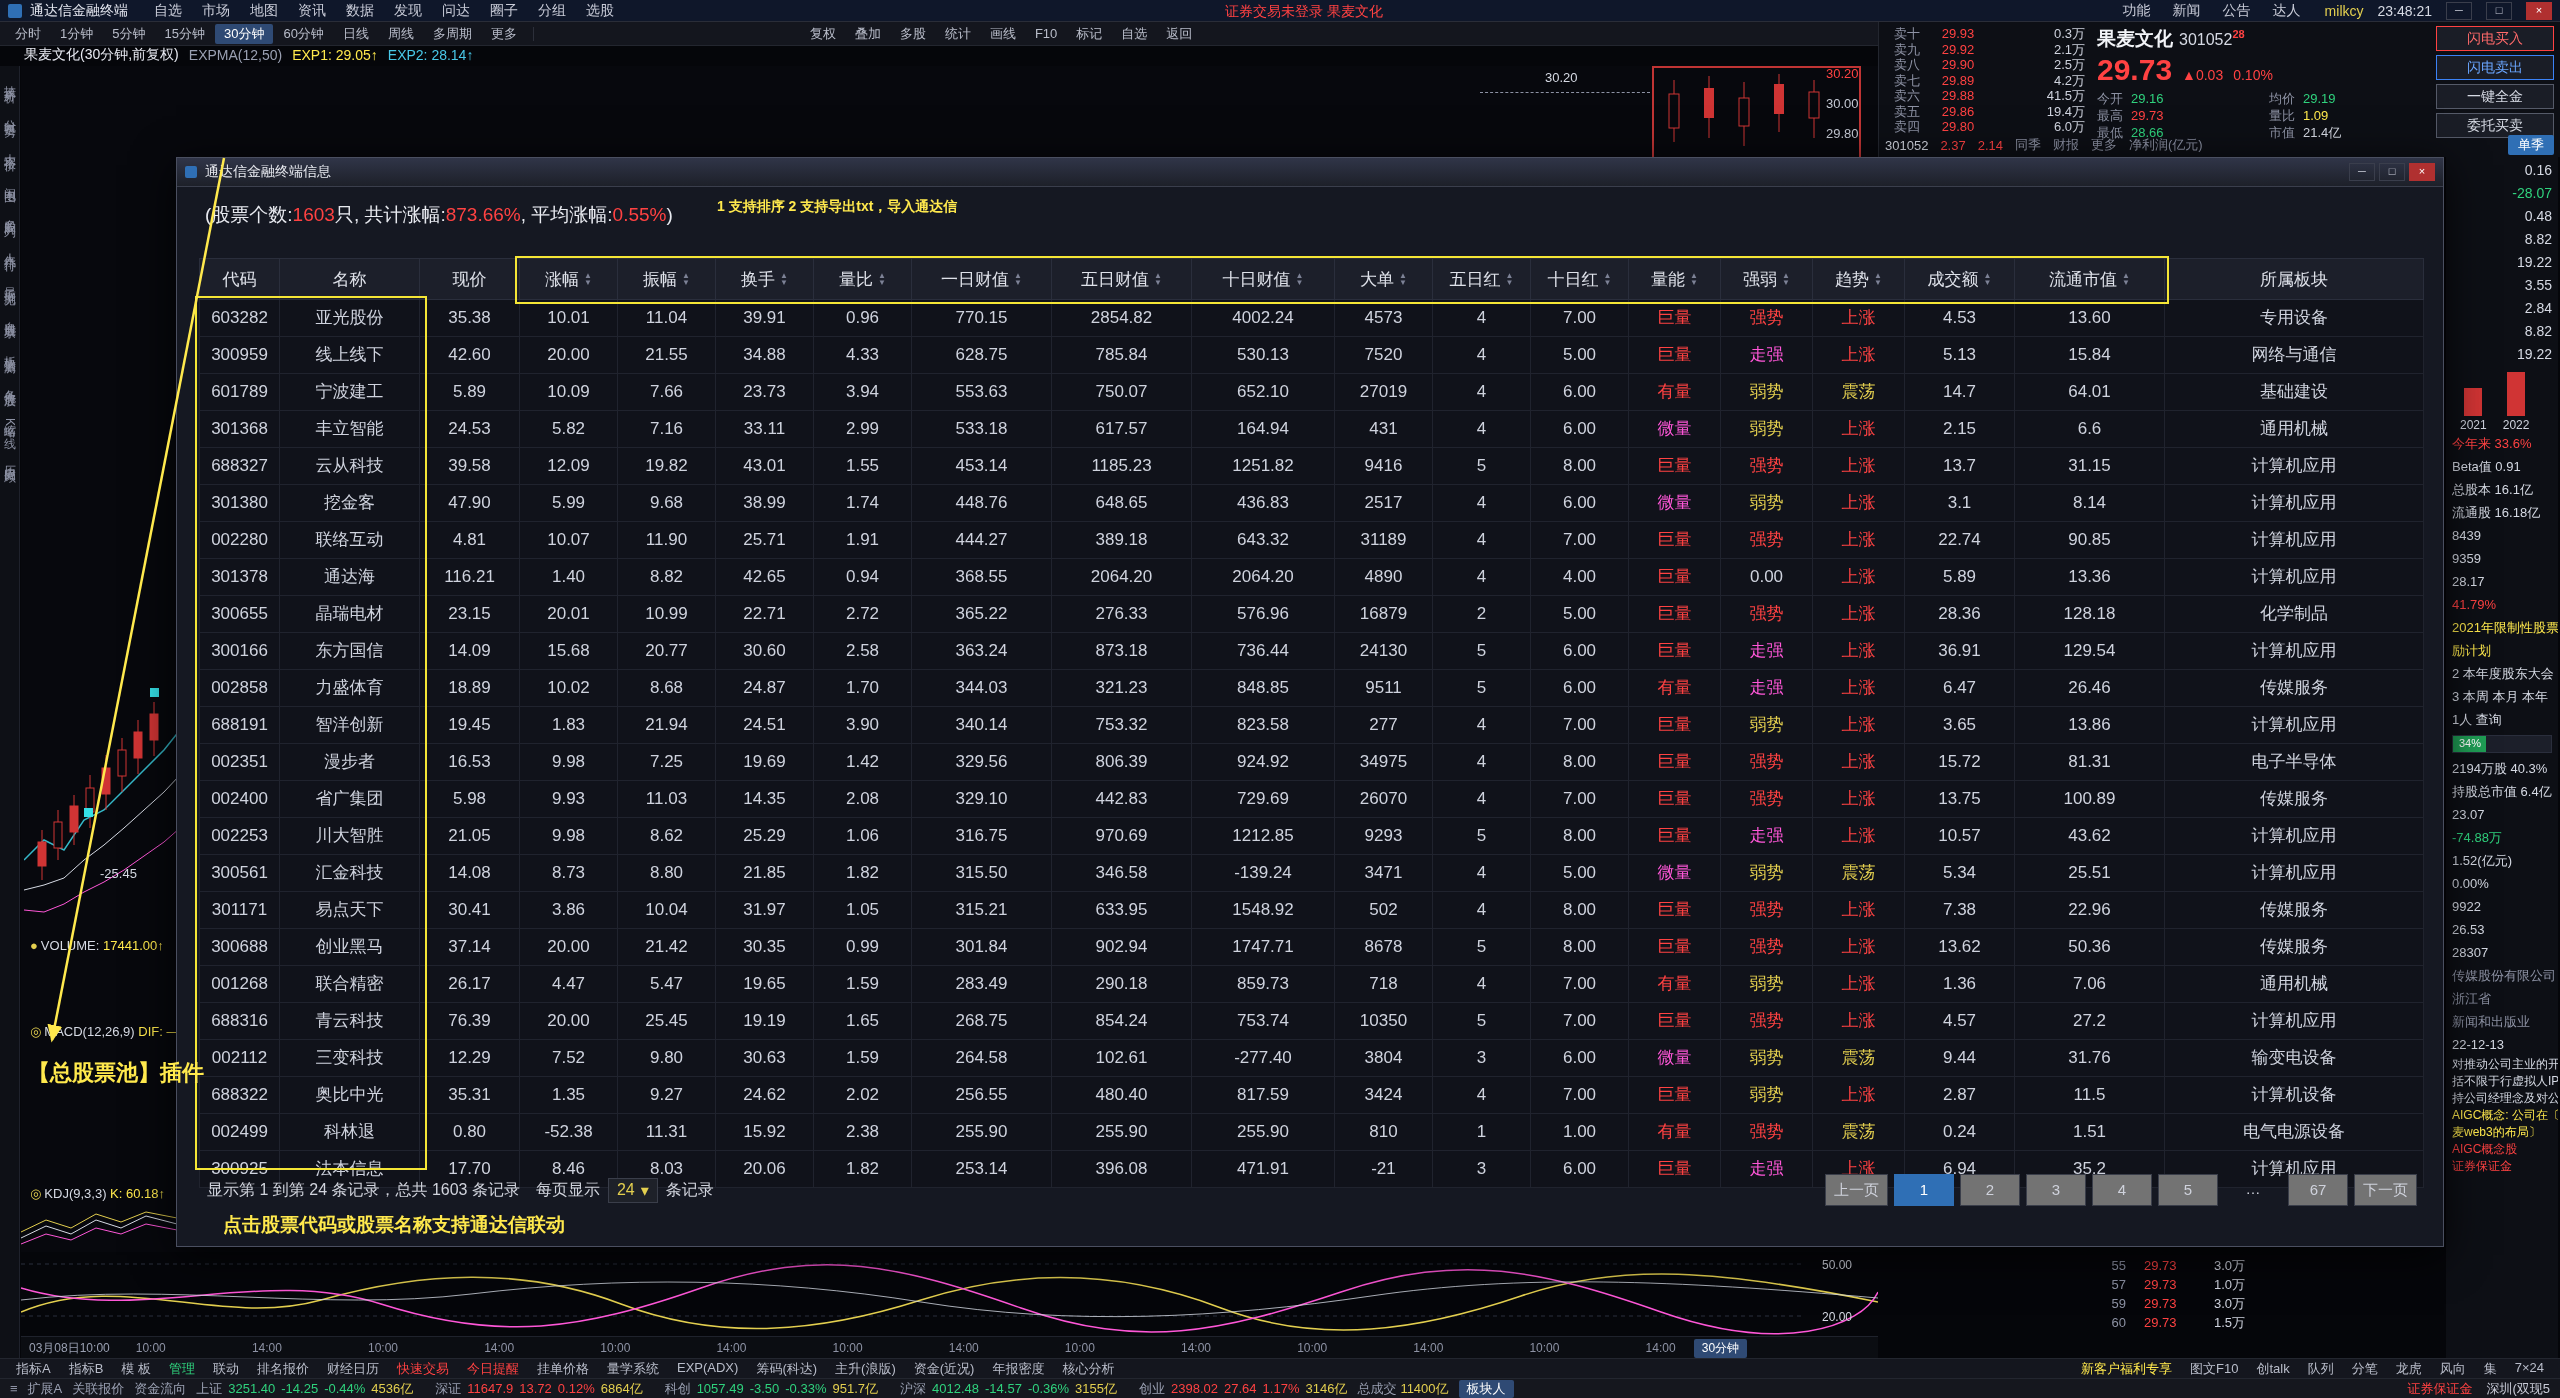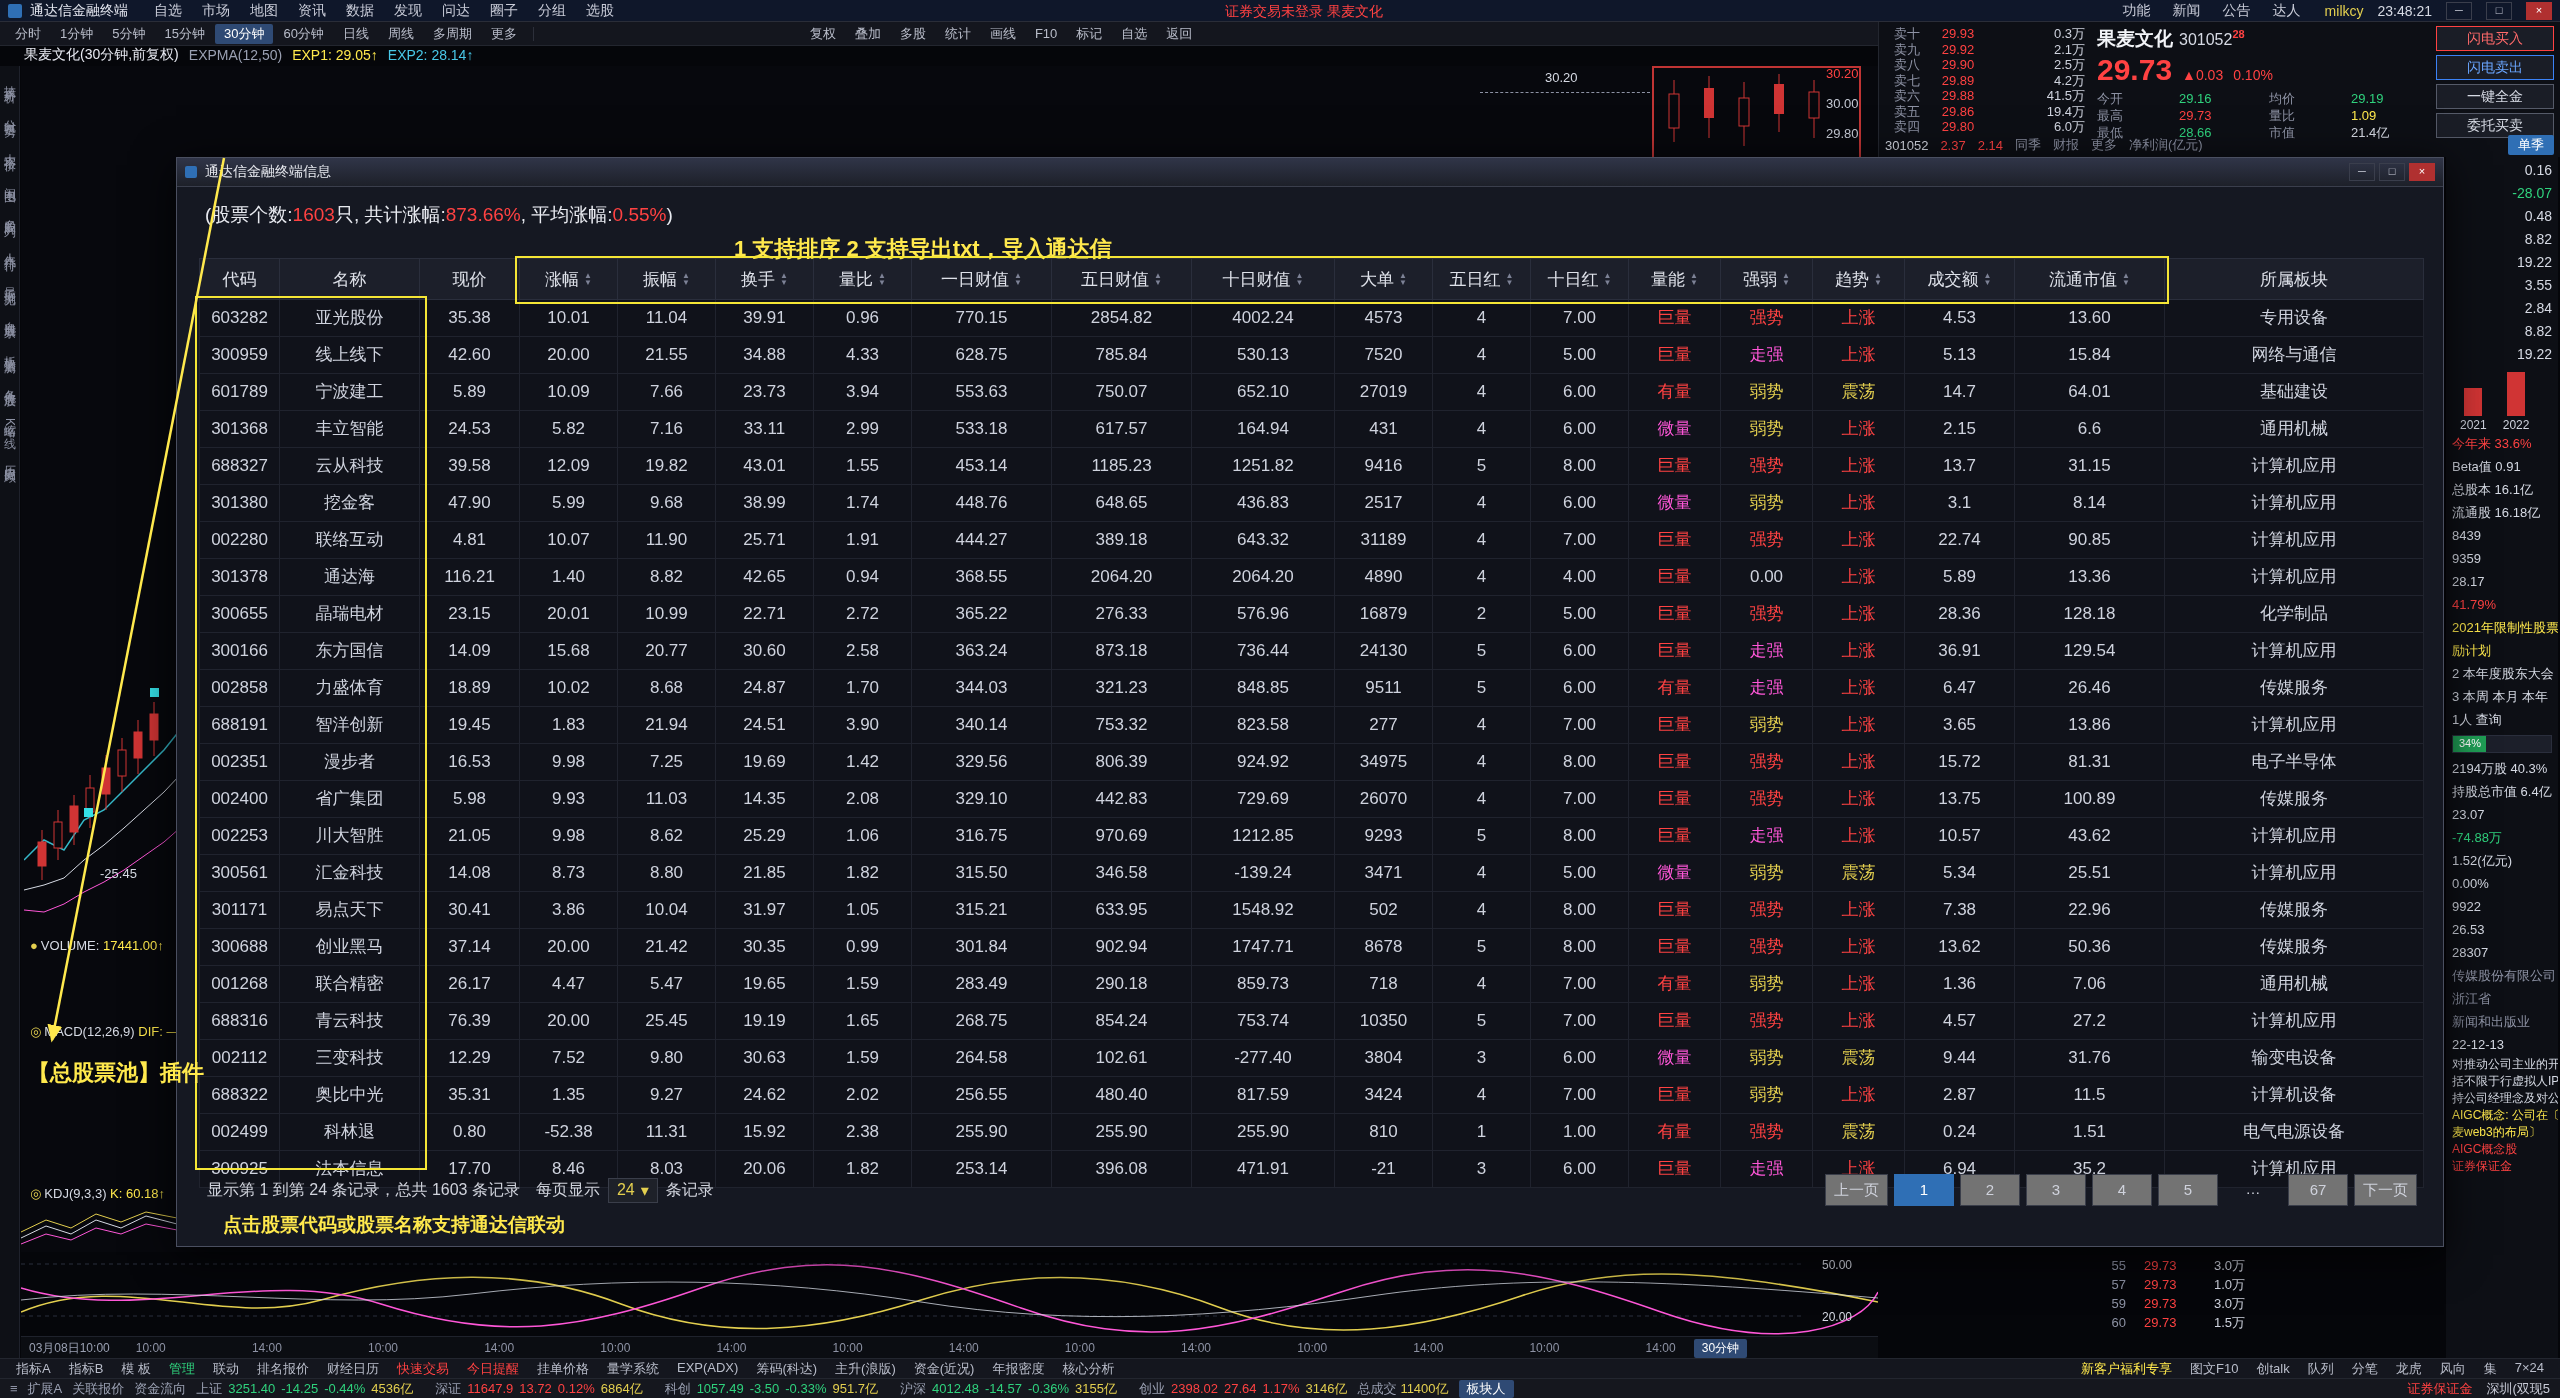--- a/index.html
+++ b/index.html
@@ -60,21 +60,21 @@
 
   
   .dialog{position:absolute;left:176px;top:157px;width:2268px;height:1090px;background:#151822;border:1px solid #4a4f60;
     box-shadow:0 8px 40px rgba(0,0,0,.8);z-index:40;box-sizing:border-box;}
   .dlg-title{position:absolute;left:0;top:0;right:0;height:28px;background:linear-gradient(#303548,#1d2029);
     display:flex;align-items:center;padding:0 8px;border-bottom:1px solid #3a3e4c;}
   .dlg-title-icon{width:12px;height:12px;background:#2f6fb5;border-radius:2px;margin-right:8px;}
   .dlg-title-text{color:#e6e8ee;font-size:14px;}
   .dlg-winbtns{margin-left:auto;display:flex;gap:4px;}
   .dlg-stats{position:absolute;left:28px;top:44px;font-size:19px;color:#e8eaf0;display:flex;align-items:center;text-align:center;}
-  .dlg-tip-top{position:absolute;left:557px;top:40px;font-size:22px;font-weight:bold;color:#ffe94d;z-index:45;margin-top:36px;}
+  .dlg-tip-top{position:absolute;left:540px;top:40px;font-size:14px;font-weight:bold;color:#ffe94d;z-index:45;}
   .dlg-table{position:absolute;left:0;top:100px;right:0;height:908px;padding-left:22px;}
   table.pool{border-collapse:collapse;table-layout:fixed;background:#10121a;border:1px solid #2a2e3c;}
   table.pool th{height:40px;background:#1c1f2a;color:#dfe2ea;font-weight:normal;font-size:17px;border:1px solid #2a2e3c;padding:0;}
   table.pool th .th-lab{vertical-align:middle;}
   table.pool .sort{display:inline-flex;flex-direction:column;margin-left:5px;vertical-align:middle;}
   table.pool .sort i{font-style:normal;font-size:8px;line-height:7px;color:#7d8296;}
   table.pool td{height:36px;line-height:36px;text-align:center;font-size:17px;color:#cfd3de;border:1px solid #20232e;padding:0;
     white-space:nowrap;overflow:hidden;}
   td.cell-link{color:#d8dbe3;}
   .ybox{position:absolute;border:2px solid #f5e636;z-index:46;pointer-events:none;}
@@ -98,21 +98,21 @@
   .sell-row .price{color:#ff4242;width:58px;}
   .sell-row .vol{color:#cfd3de;margin-left:auto;}
   .q-mid{width:330px;padding-left:12px;}
   .q-name{font-size:19px;color:#f2f4f8;font-weight:bold;}
   .q-name .code{font-weight:normal;font-size:16px;color:#d6dae4;margin-left:6px;}
   .q-name sup{color:#ff4242;font-size:11px;}
   .q-price-row{display:flex;align-items:baseline;gap:10px;margin-top:1px;}
   .q-price{font-size:30px;color:#ff4242;font-weight:bold;}
   .q-chg{font-size:14px;color:#ff4242;}
   .q-stats{display:grid;grid-template-columns:1fr 1fr;gap:0 14px;margin-top:3px;}
-  .q-stat{display:flex;font-size:13px;line-height:17px;gap:48px;}
+  .q-stat{display:flex;font-size:13px;line-height:17px;}
   .q-stat .lab{color:#8d92a4;margin-right:8px;}
   .q-btns{margin-left:auto;display:flex;flex-direction:column;gap:4px;width:118px;}
   .q-btn{height:25px;line-height:23px;text-align:center;font-size:14px;border:1px solid #555a68;background:#1a1d26;color:#d6dae4;box-sizing:border-box;}
   .q-btn.buy{border-color:#ff4242;color:#ff6a6a;}
   .q-btn.sell{border-color:#3b82f6;color:#6aa6ff;}
   .q-sub{position:absolute;left:6px;right:6px;bottom:2px;display:flex;align-items:center;gap:12px;font-size:13px;color:#9aa0b2;}
   .q-sub .code{color:#d6dae4;}
   .q-sub .v{color:#ff4242;}
   .q-sub .tab{color:#8d92a4;}
   .q-sub .chipbtn{margin-left:auto;background:#2f6fb5;color:#fff;padding:1px 10px;border-radius:2px;}

